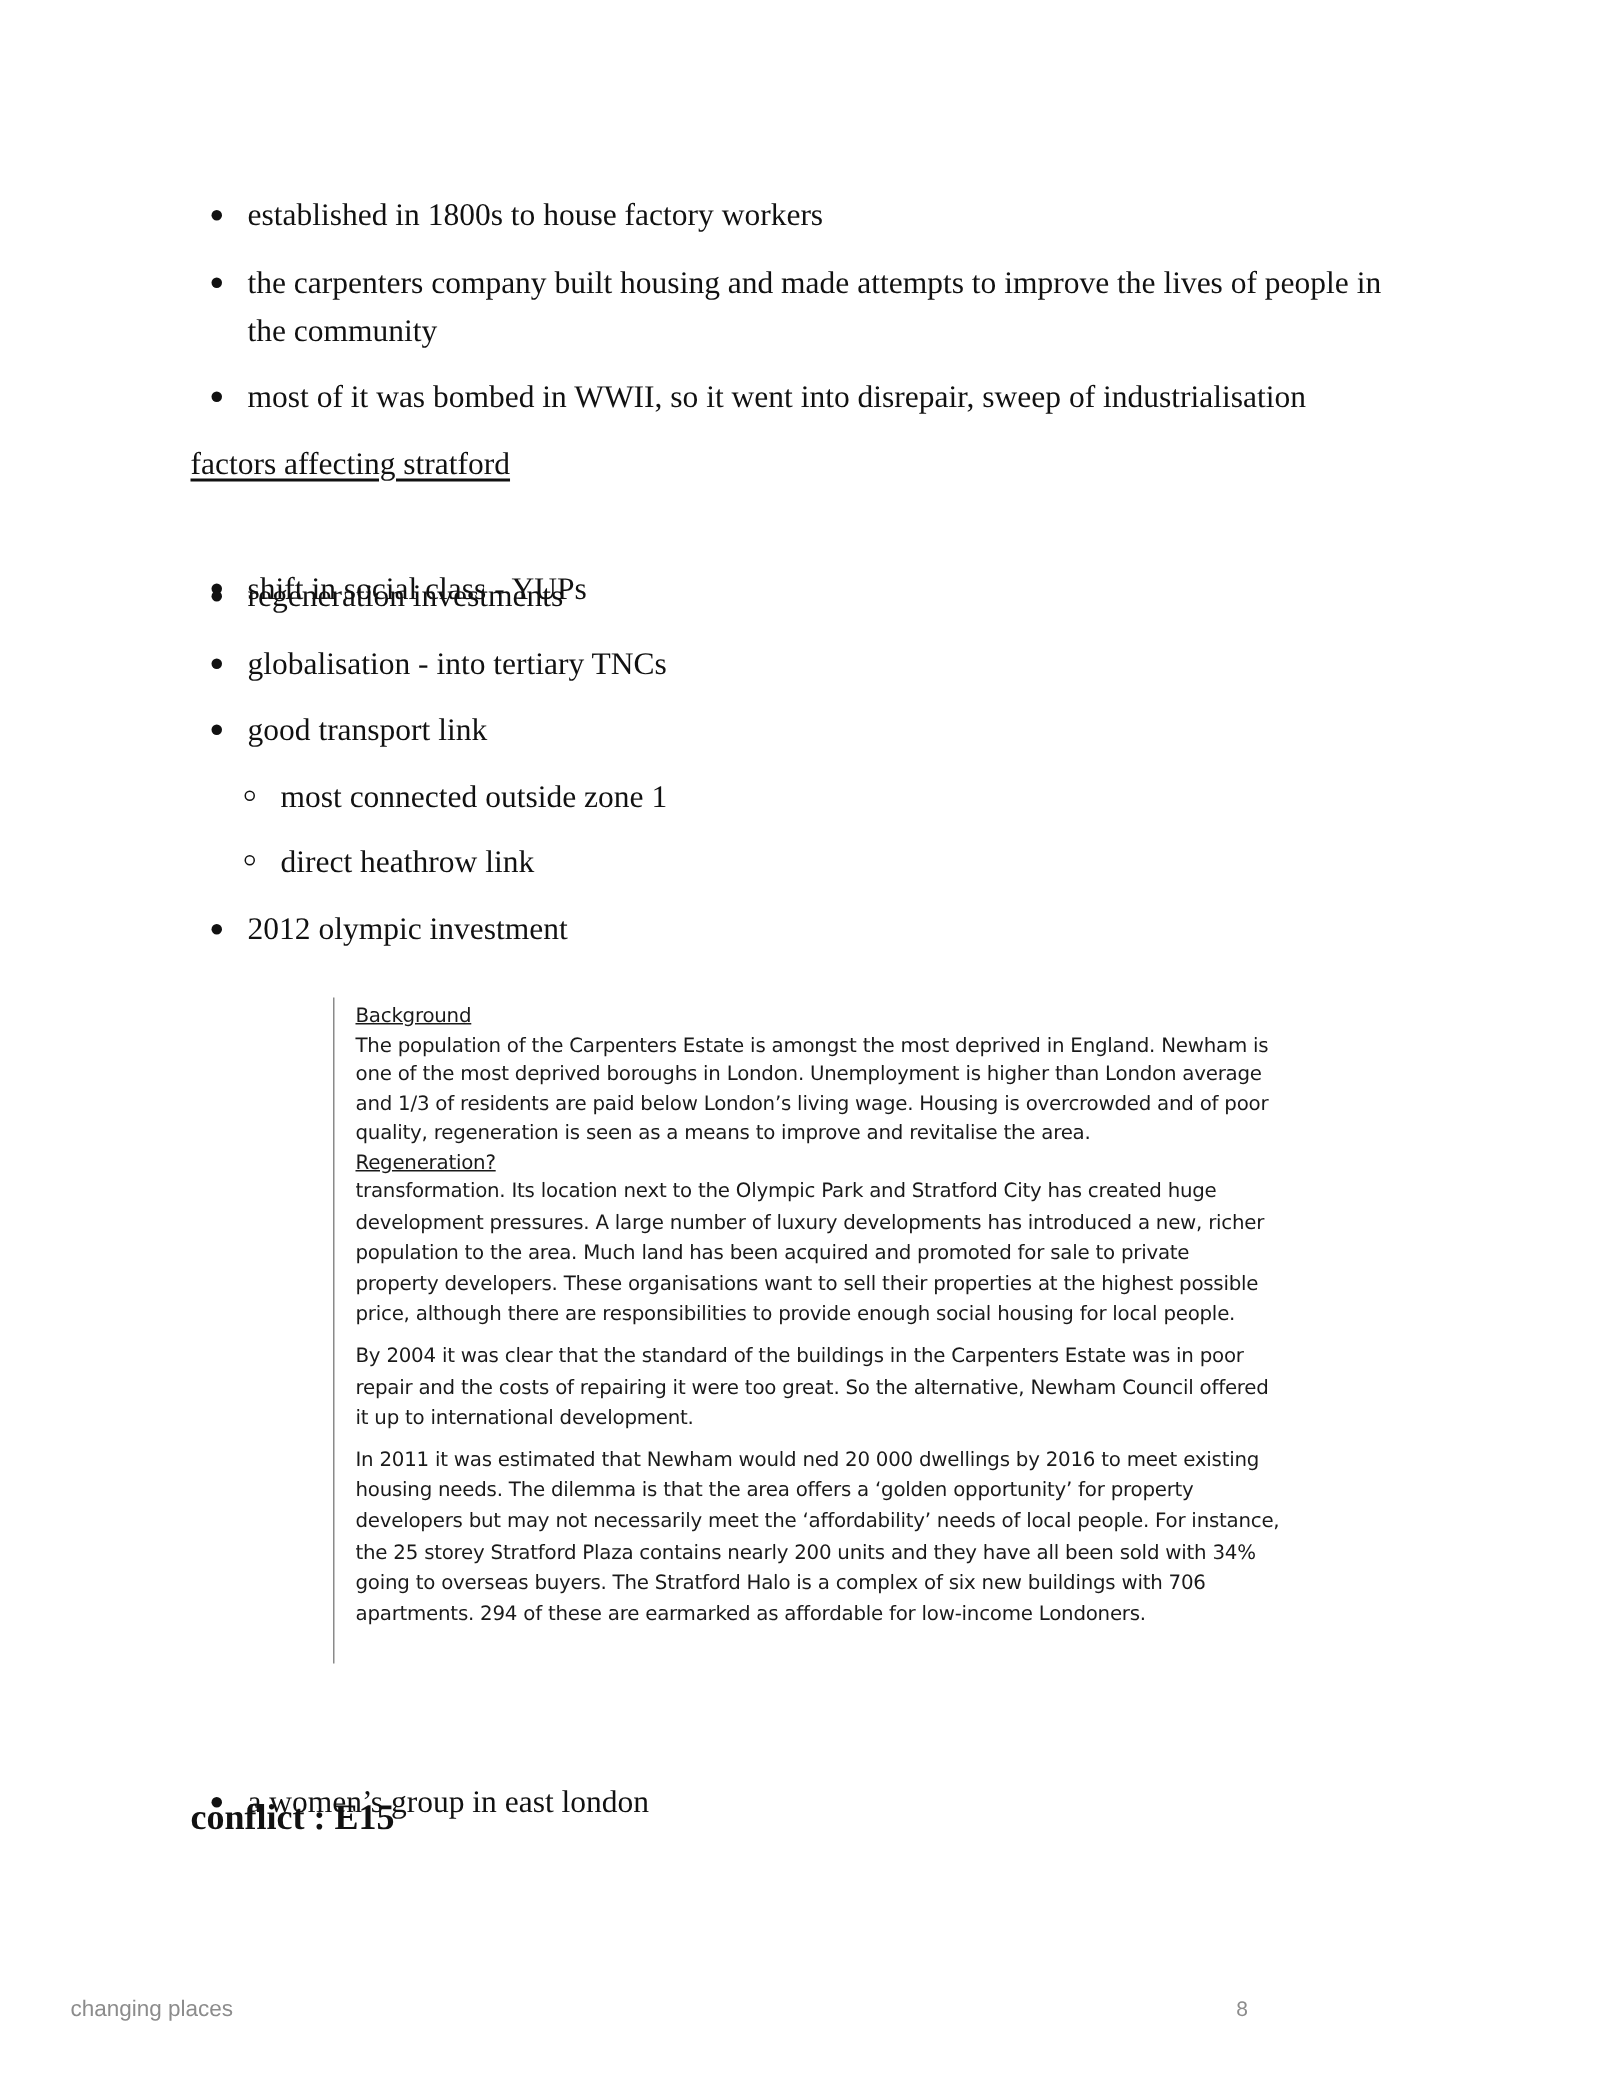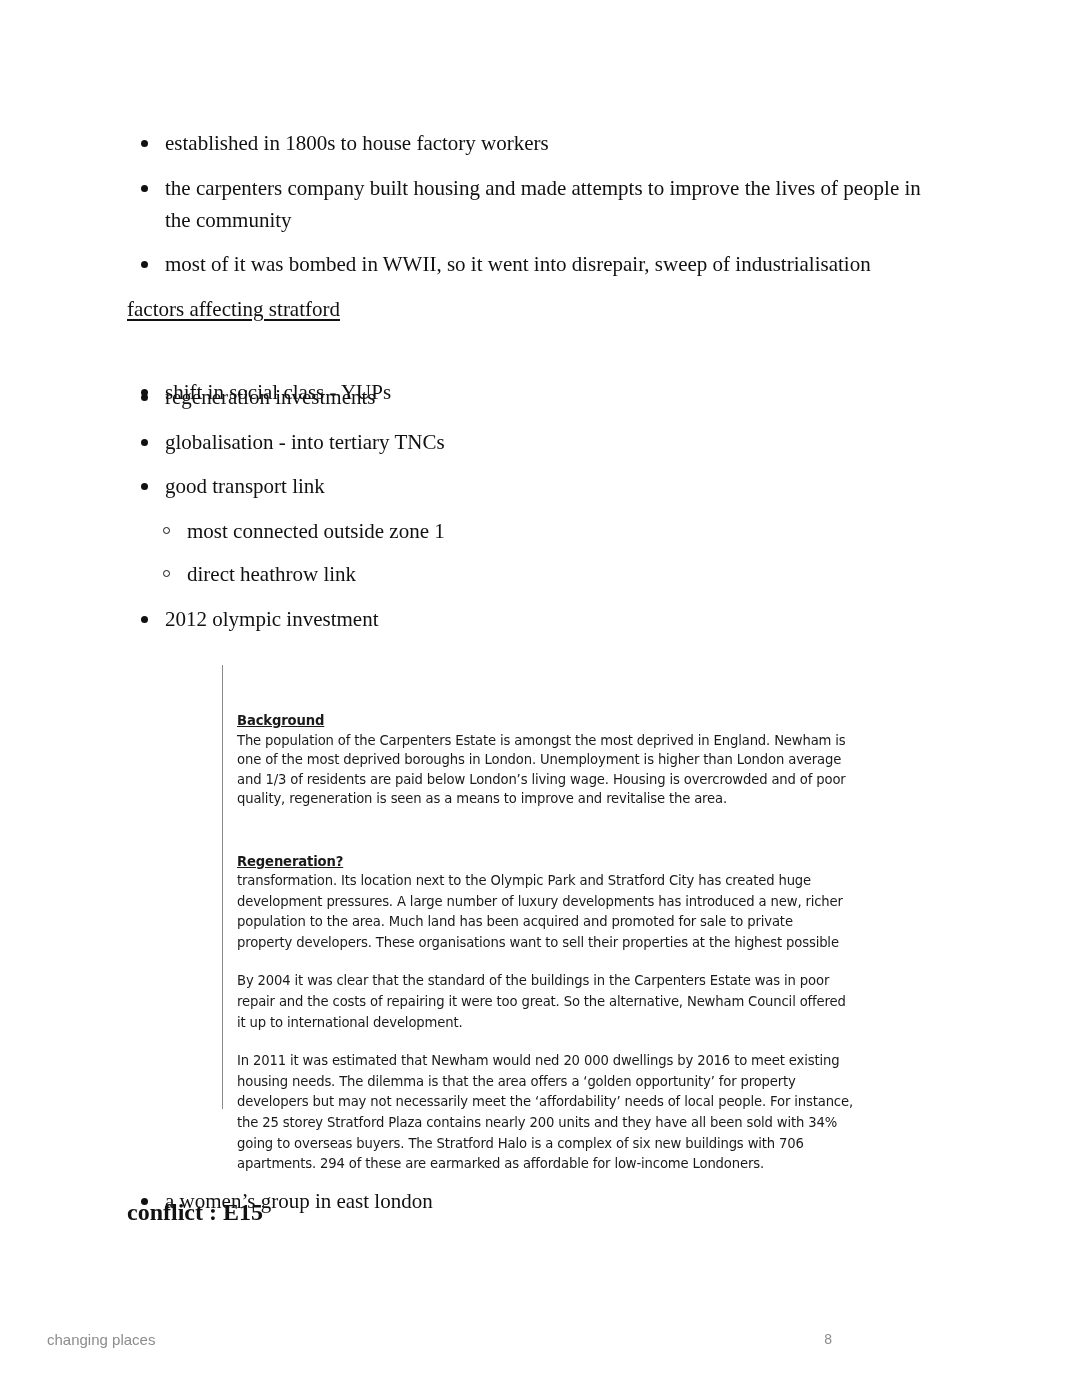--- a/index.html
+++ b/index.html
@@ -87,34 +87,33 @@
       color: #1a1a1a;
       letter-spacing: -0.15px;
     }
     .embedded .inner {
       position: absolute;
       left: 14px;
       top: 3px;
       width: 630px;
     }
     .embedded .sub-h {
-      font-weight: bold;
+      font-weight: normal;
       text-decoration: underline;
       line-height: 19.5px;
-      margin-top: 43px;
     }
     .embedded p {
       margin: 0;
       line-height: 19.5px;
     }
     .embedded p.spaced {
       line-height: 20.6px;
     }
     .embedded p.gap {
-      margin-top: 18px;
+      margin-top: 7px;
     }
     .footer-left {
       position: absolute;
       left: 47px;
       top: 1331px;
       font-family: "Liberation Sans", "DejaVu Sans", sans-serif;
       font-size: 15px;
       color: #8c8c8c;
     }
     .footer-right {
@@ -150,20 +149,21 @@
       <div class="sub-h">Background</div>
       <p>The population of the Carpenters Estate is amongst the most deprived in England.  Newham is</p>
       <p>one of the most deprived boroughs in London.  Unemployment is higher than London average</p>
       <p>and 1/3 of residents are paid below London’s living wage.  Housing is overcrowded and of poor</p>
       <p>quality, regeneration is seen as a means to improve and revitalise the area.</p>
       <div class="sub-h">Regeneration?</div>
       <p class="spaced">transformation. Its location next to the Olympic Park and Stratford City has created huge</p>
       <p class="spaced">development pressures. A large number of luxury developments has introduced a new, richer</p>
       <p class="spaced">population to the area. Much land has been acquired and promoted for sale to private</p>
       <p class="spaced">property developers. These organisations want to sell their properties at the highest possible</p>
+      <p class="spaced">price, although there are responsibilities to provide enough social housing for local people.</p>
       <p class="spaced gap">By 2004 it was clear that the standard of the buildings in the Carpenters Estate was in poor</p>
       <p class="spaced">repair and the costs of repairing it were too great. So the alternative, Newham Council offered</p>
       <p class="spaced">it up to international development.</p>
       <p class="spaced gap">In 2011 it was estimated that Newham would ned 20 000 dwellings by 2016 to meet existing</p>
       <p class="spaced">housing needs. The dilemma is that the area offers a ‘golden opportunity’ for property</p>
       <p class="spaced">developers but may not necessarily meet the ‘affordability’ needs of local people. For instance,</p>
       <p class="spaced">the 25 storey Stratford Plaza contains nearly 200 units and they have all been sold with 34%</p>
       <p class="spaced">going to overseas buyers. The Stratford Halo is a complex of six new buildings with 706</p>
       <p class="spaced">apartments. 294 of these are earmarked as affordable for low-income Londoners.</p>
     </div>

